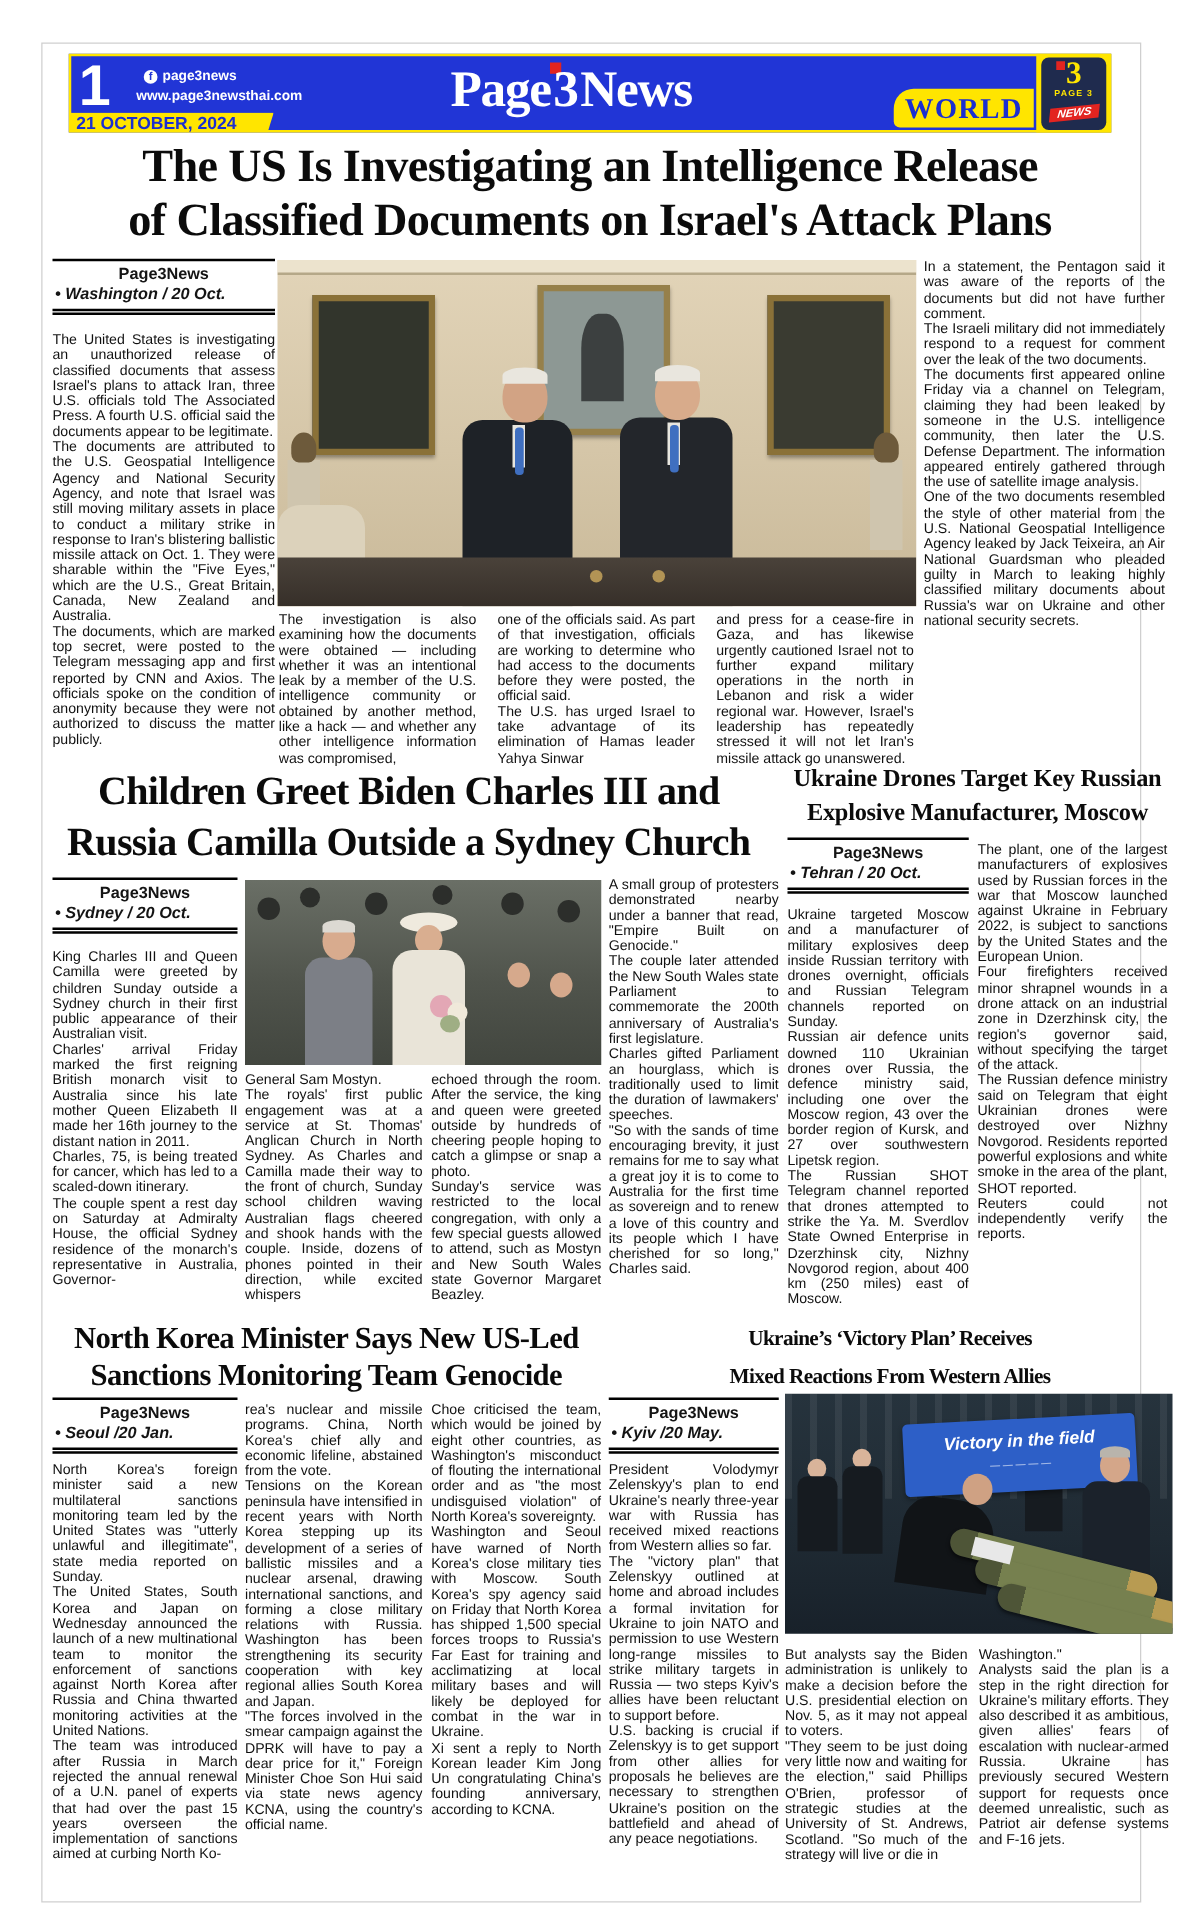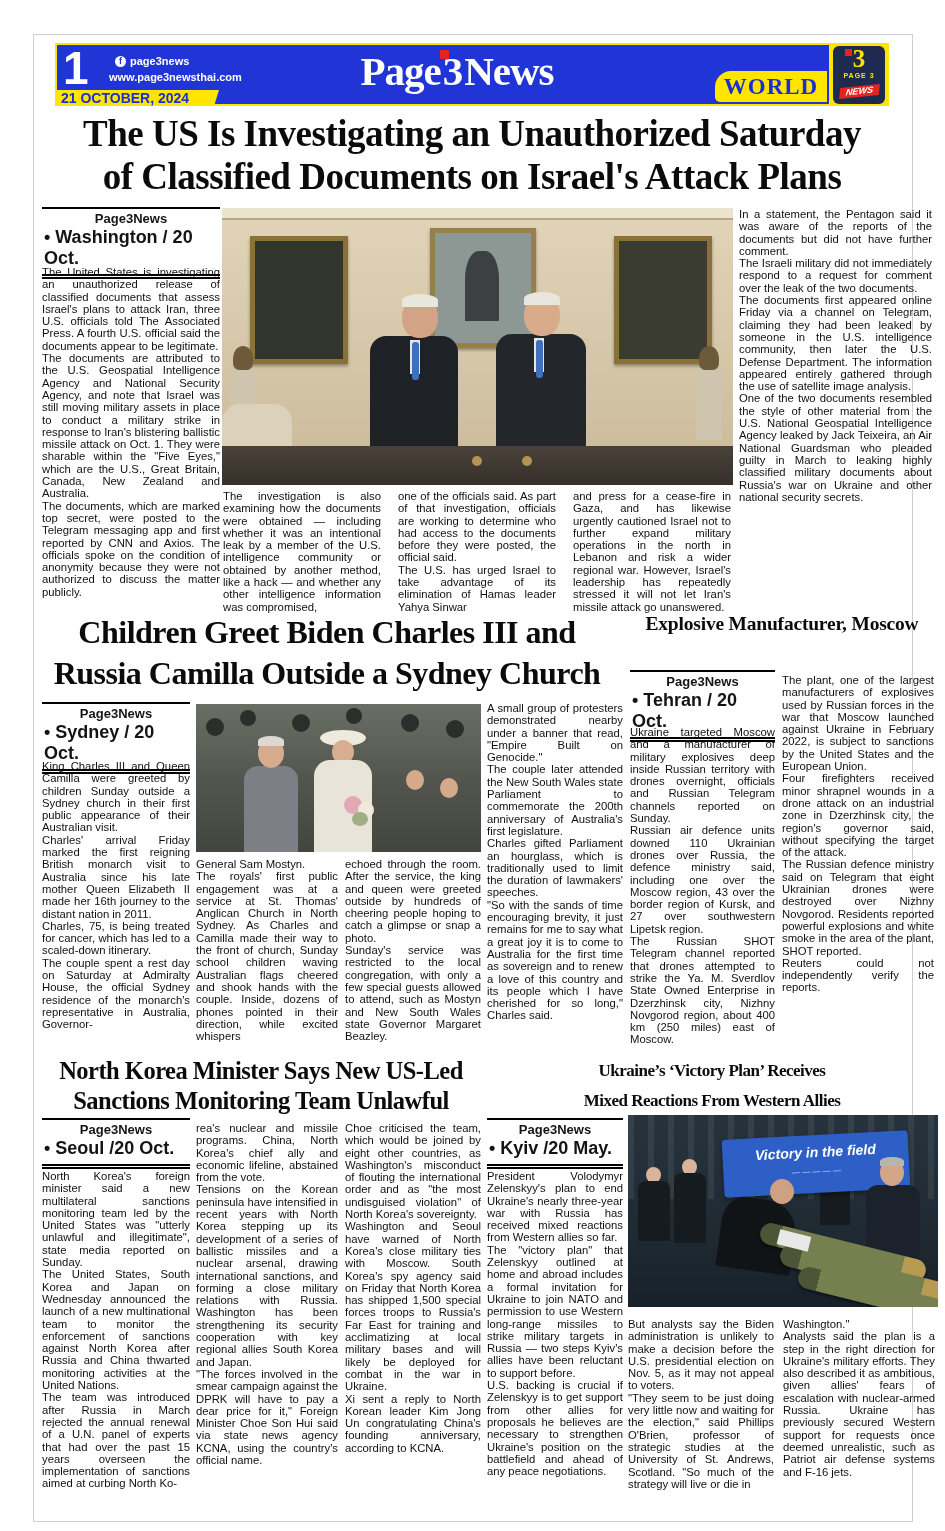--- a/index.html
+++ b/index.html
@@ -43,21 +43,21 @@
   .hl1{left:52px;top:112px;width:840px;font-size:37px;line-height:43px;}
   .hl2{left:36px;top:612px;width:582px;font-size:32px;line-height:41px;}
   .hl3{left:624px;top:610px;width:316px;font-size:19.5px;line-height:27px;letter-spacing:-0.2px;}
   .hl4{left:42px;top:1056px;width:438px;font-size:24.5px;line-height:30px;}
   .hl5{left:486px;top:1056px;width:452px;font-size:17px;line-height:30px;}
 
   
   .byline{position:absolute;border-top:2.5px solid #000;border-bottom:5px double #000;
       box-sizing:border-box;padding:2px 0 3px;}
   .byline .src{font-size:13px;font-weight:bold;text-align:center;}
-  .byline .dl{font-size:18px;font-weight:bold;padding:1px 0 2px 2px;}
+  .byline .dl{font-size:13px;font-weight:bold;padding:1px 0 2px 2px;font-style:italic;}
 
   
   .col{position:absolute;font-size:11.3px;line-height:12.3px;text-align:justify;
       white-space:pre-line;overflow:hidden;color:#101010;}
 
   
   .photo{position:absolute;overflow:hidden;background:#888;}
   .photo *{position:absolute;}
   
   .p1{background:linear-gradient(180deg,#e2d4b8 0%,#d5c6a8 55%,#c9b999 100%);}
@@ -131,21 +131,21 @@
     <div class="world">WORLD</div>
     <div class="logo-back"></div>
     <div class="logo-box">
       <div class="logo-3" style="position:static;">3</div>
       <div class="logo-p3" style="position:static;">PAGE 3</div>
       <span class="logo-news" style="position:static;">NEWS</span>
     </div>
   </div>
 
   <div class="hl hl1">
-    <div>The US Is Investigating an Unauthorized Saturday</div>
+    <div>The US Is Investigating an Intelligence Release</div>
     <div>of Classified Documents on Israel's Attack Plans</div>
   </div>
 
   <div class="byline" style="left:42px;top:207px;width:178px;">
     <div class="src">Page3News</div>
     <div class="dl">•  Washington  /  20  Oct.</div>
   </div>
   <div class="col" style="left:42px;top:266px;width:178px;height:350px;">The United States is investigating an unauthorized release of classified documents that assess Israel's plans to attack Iran, three U.S. officials told The Associated Press. A fourth U.S. official said the documents appear to be legitimate.
 The documents are attributed to the U.S. Geospatial Intelligence Agency and National Security Agency, and note that Israel was still moving military assets in place to conduct a military strike in response to Iran's blistering ballistic missile attack on Oct. 1. They were sharable within the "Five Eyes," which are the U.S., Great Britain, Canada, New Zealand and Australia.
 The documents, which are marked top secret, were posted to the Telegram messaging app and first reported by CNN and Axios. The officials spoke on the condition of anonymity because they were not authorized to discuss the matter publicly.</div>
@@ -222,41 +222,42 @@
   <div class="col" style="left:196px;top:858px;width:142px;height:200px;">General Sam Mostyn.
 The royals' first public engagement was at a service at St. Thomas' Anglican Church in North Sydney. As Charles and Camilla made their way to the front of church, Sunday school children waving Australian flags cheered and shook hands with the couple. Inside, dozens of phones pointed in their direction, while excited whispers</div>
   <div class="col" style="left:345px;top:858px;width:136px;height:200px;">echoed through the room. After the service, the king and queen were greeted outside by hundreds of cheering people hoping to catch a glimpse or snap a photo.
 Sunday's service was restricted to the local congregation, with only a few special guests allowed to attend, such as Mostyn and New South Wales state Governor Margaret Beazley.</div>
   <div class="col" style="left:487px;top:702px;width:136px;height:352px;">A small group of protesters demonstrated nearby under a banner that read, "Empire Built on Genocide."
 The couple later attended the New South Wales state Parliament to commemorate the 200th anniversary of Australia's first legislature.
 Charles gifted Parliament an hourglass, which is traditionally used to limit the duration of lawmakers' speeches.
 "So with the sands of time encouraging brevity, it just remains for me to say what a great joy it is to come to Australia for the first time as sovereign and to renew a love of this country and its people which I have cherished for so long," Charles said.</div>
 
   <div class="hl hl3">
+    <div>Ukraine Drones Target Key Russian</div>
     <div>Explosive Manufacturer, Moscow</div>
   </div>
   <div class="byline" style="left:630px;top:670px;width:145px;">
     <div class="src">Page3News</div>
     <div class="dl">•  Tehran / 20  Oct.</div>
   </div>
   <div class="col" style="left:630px;top:726px;width:145px;height:326px;">Ukraine targeted Moscow and a manufacturer of military explosives deep inside Russian territory with drones overnight, officials and Russian Telegram channels reported on Sunday.
 Russian air defence units downed 110 Ukrainian drones over Russia, the defence ministry said, including one over the Moscow region, 43 over the border region of Kursk, and 27 over southwestern Lipetsk region.
 The Russian SHOT Telegram channel reported that drones attempted to strike the Ya. M. Sverdlov State Owned Enterprise in Dzerzhinsk city, Nizhny Novgorod region, about 400 km (250 miles) east of Moscow.</div>
   <div class="col" style="left:782px;top:674px;width:152px;height:378px;">The plant, one of the largest manufacturers of explosives used by Russian forces in the war that Moscow launched against Ukraine in February 2022, is subject to sanctions by the United States and the European Union.
 Four firefighters received minor shrapnel wounds in a drone attack on an industrial zone in Dzerzhinsk city, the region's governor said, without specifying the target of the attack.
 The Russian defence ministry said on Telegram that eight Ukrainian drones were destroyed over Nizhny Novgorod. Residents reported powerful explosions and white smoke in the area of the plant, SHOT reported.
 Reuters could not independently verify the reports.</div>
 
   <div class="hl hl4">
     <div>North Korea Minister Says New US-Led</div>
-    <div>Sanctions Monitoring Team Unlawful</div>
+    <div>Sanctions Monitoring Team Genocide</div>
   </div>
   <div class="byline" style="left:42px;top:1118px;width:148px;">
     <div class="src">Page3News</div>
-    <div class="dl">•  Seoul  /20  Oct.</div>
+    <div class="dl">•  Seoul  /20  Jan.</div>
   </div>
   <div class="col" style="left:42px;top:1170px;width:148px;height:330px;">North Korea's foreign minister said a new multilateral sanctions monitoring team led by the United States was "utterly unlawful and illegitimate", state media reported on Sunday.
 The United States, South Korea and Japan on Wednesday announced the launch of a new multinational team to monitor the enforcement of sanctions against North Korea after Russia and China thwarted monitoring activities at the United Nations.
 The team was introduced after Russia in March rejected the annual renewal of a U.N. panel of experts that had over the past 15 years overseen the implementation of sanctions aimed at curbing North Ko-</div>
   <div class="col" style="left:196px;top:1122px;width:142px;height:382px;">rea's nuclear and missile programs. China, North Korea's chief ally and economic lifeline, abstained from the vote.
 Tensions on the Korean peninsula have intensified in recent years with North Korea stepping up its development of a series of ballistic missiles and a nuclear arsenal, drawing international sanctions, and forming a close military relations with Russia. Washington has been strengthening its security cooperation with key regional allies South Korea and Japan.
 "The forces involved in the smear campaign against the DPRK will have to pay a dear price for it," Foreign Minister Choe Son Hui said via state news agency KCNA, using the country's official name.</div>
   <div class="col" style="left:345px;top:1122px;width:136px;height:382px;">Choe criticised the team, which would be joined by eight other countries, as Washington's misconduct of flouting the international order and as "the most undisguised violation" of North Korea's sovereignty.
 Washington and Seoul have warned of North Korea's close military ties with Moscow. South Korea's spy agency said on Friday that North Korea has shipped 1,500 special forces troops to Russia's Far East for training and acclimatizing at local military bases and will likely be deployed for combat in the war in Ukraine.
 Xi sent a reply to North Korean leader Kim Jong Un congratulating China's founding anniversary, according to KCNA.</div>

